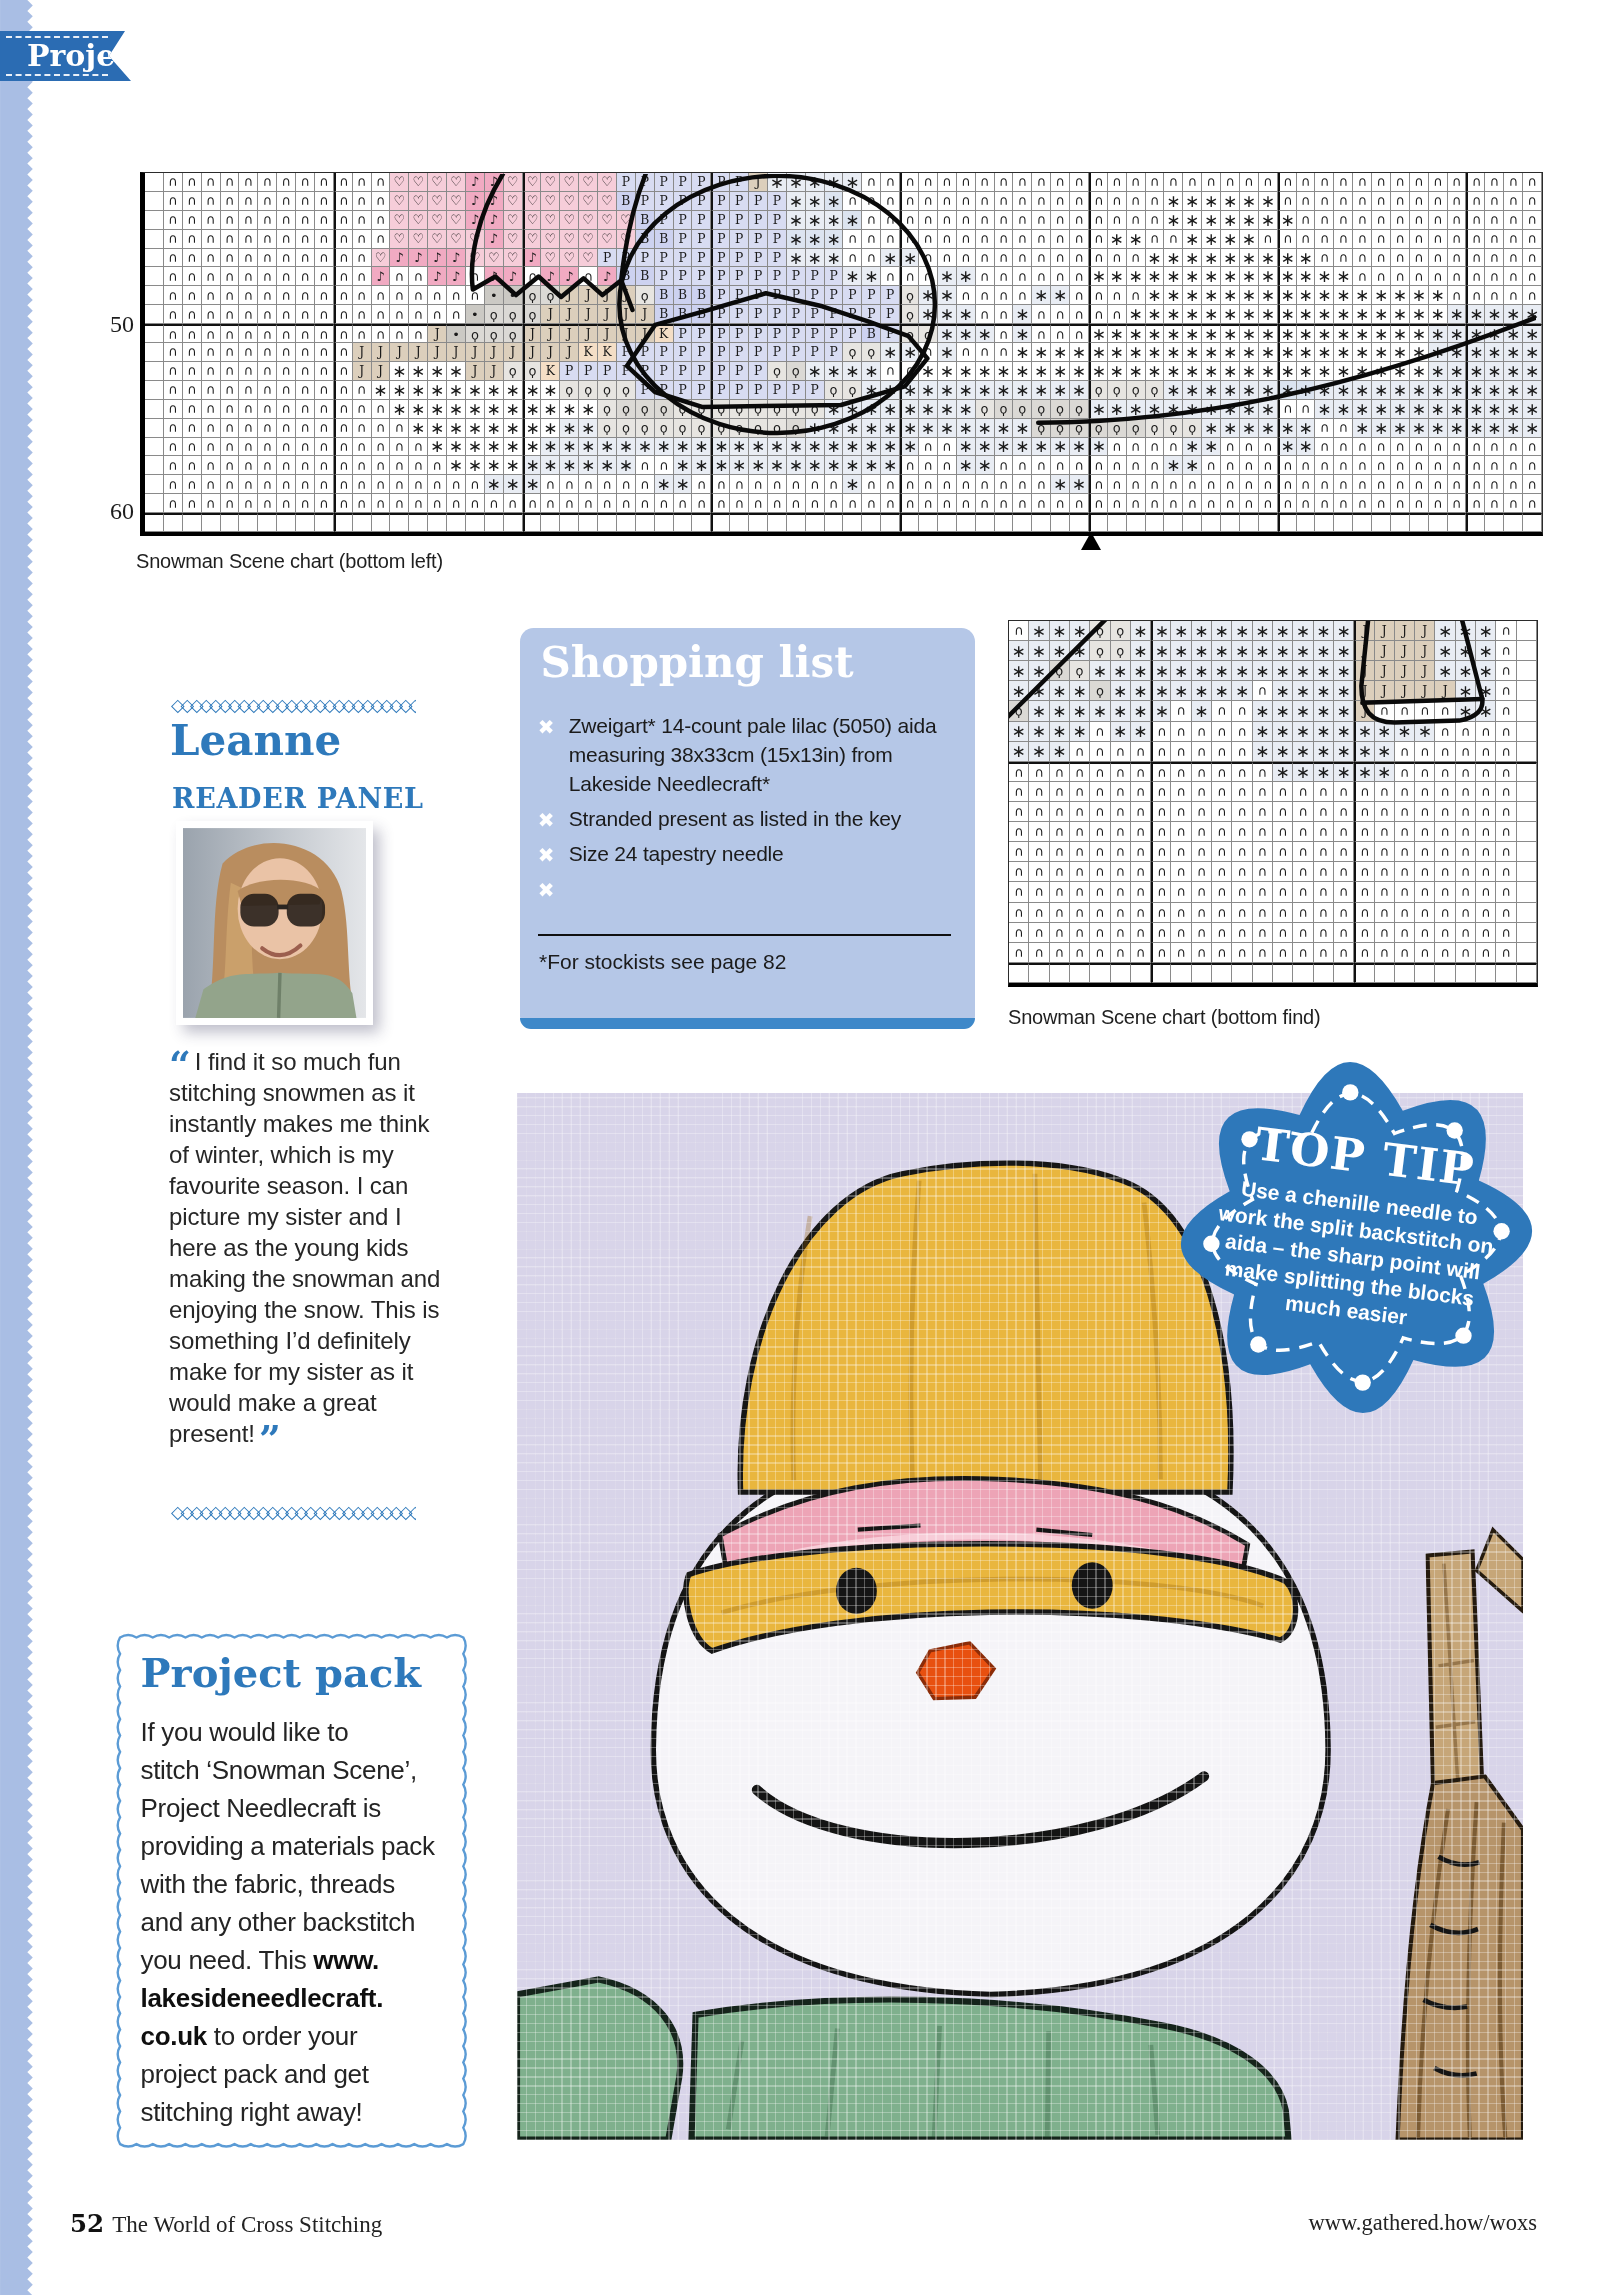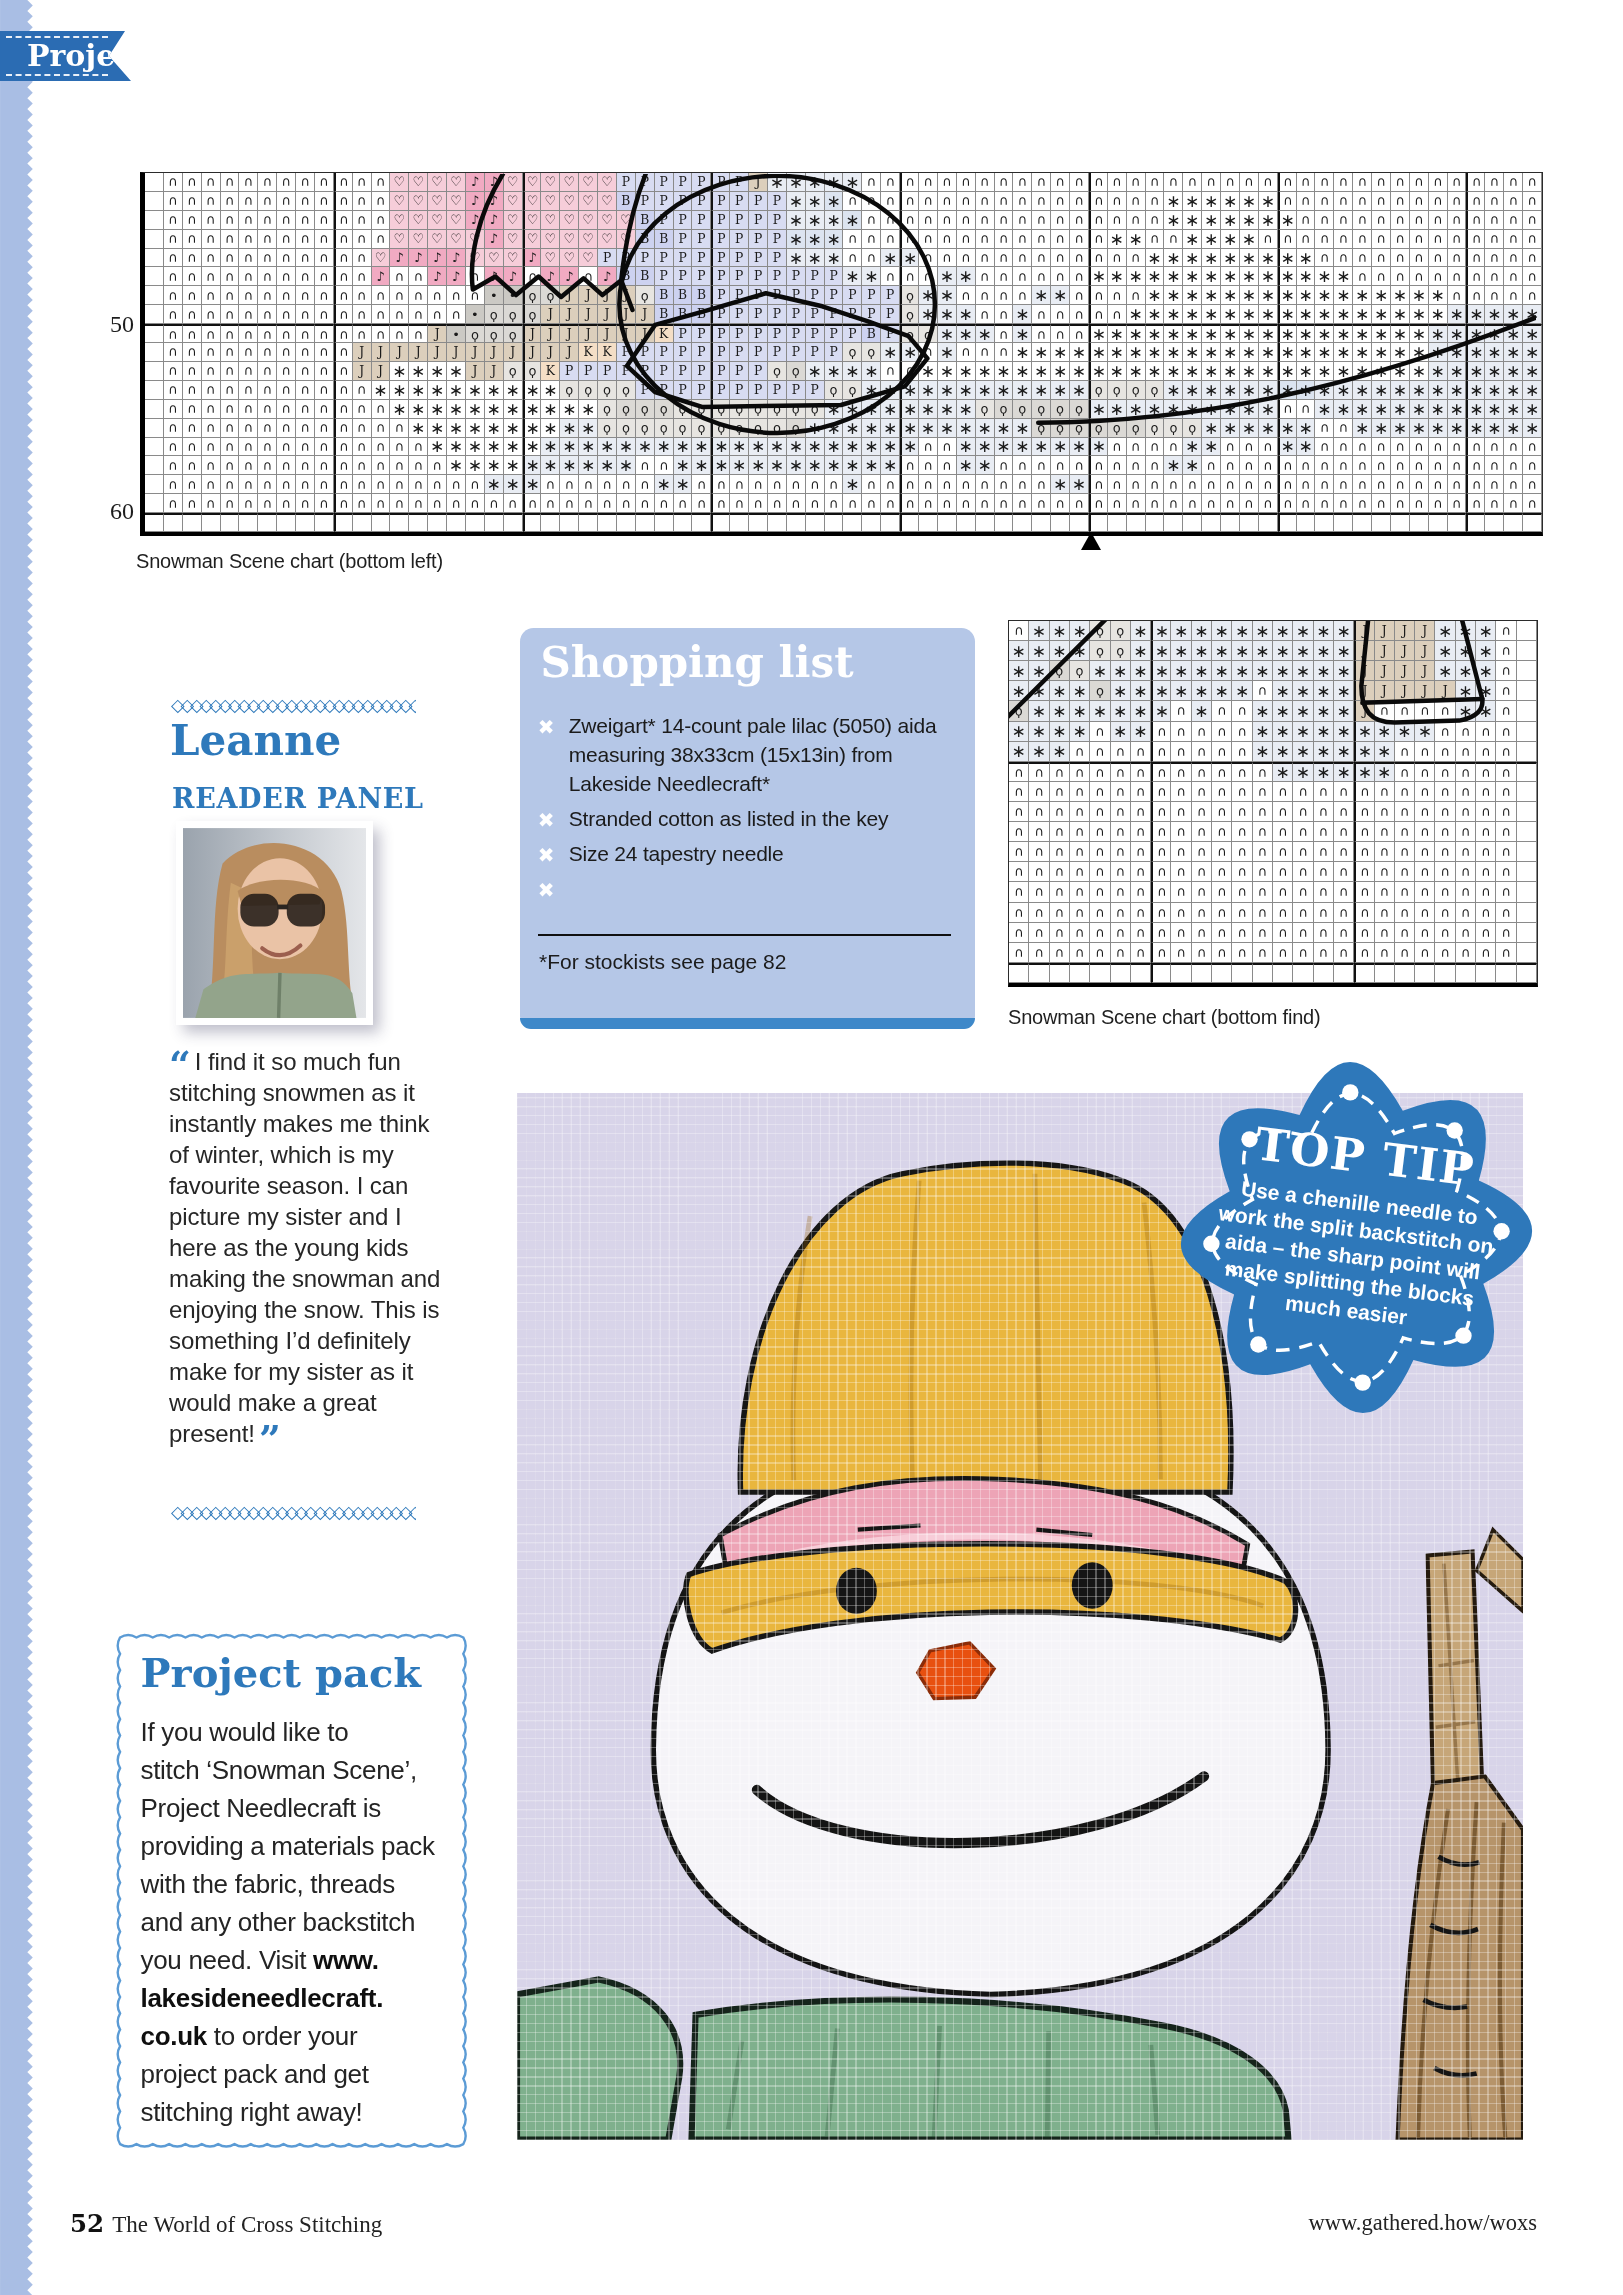--- a/index.html
+++ b/index.html
@@ -1526,21 +1526,21 @@
     </svg>
   <div class="abs rowlabel" style="left:86px;top:311px">50</div>
   <div class="abs rowlabel" style="left:86px;top:498px">60</div>
   <div class="abs" id="center-marker"></div>
   <div class="abs chart-caption" style="left:136px;top:550px">Snowman Scene chart (bottom left)</div>
 
   <div class="abs" id="shopbox">
     <div id="shop-title">Shopping list</div>
     <div id="shop-items">
         <div class="shop-item"><span class="bullet">✖</span><span>Zweigart* 14-count pale lilac (5050) aida measuring 38x33cm (15x13in) from Lakeside Needlecraft*</span></div>
-        <div class="shop-item"><span class="bullet">✖</span><span>Stranded cotton as listed in the key</span></div>
+        <div class="shop-item"><span class="bullet">✖</span><span>Stranded present as listed in the key</span></div>
         <div class="shop-item"><span class="bullet">✖</span><span>Size 24 tapestry needle</span></div>
         <div class="shop-item"><span class="bullet">✖</span></div>
       </div>
     <div id="shop-rule"></div>
     <div id="shop-foot">*For stockists see page 82</div>
     <div class="strip"></div>
   </div>
 
   <div class="abs chart" id="chart2" style="grid-template-columns: repeat(26, 1fr); grid-template-rows: repeat(18, 1fr);">
       <i class="cell" style="background: rgb(255, 255, 255);">∩</i>
@@ -2052,21 +2052,21 @@
         <path d="M6,6 q 12,-7 24,0 q 12,-7 24,0 q 12,-7 24,0 q 12,-7 24,0 q 12,-7 24,0 q 12,-7 24,0 q 12,-7 24,0 q 12,-7 24,0 q 12,-7 24,0 q 12,-7 24,0 q 12,-7 24,0 q 12,-7 24,0 q 12,-7 24,0 q 12,-7 24,0 q 12,-7 24,0 q 12,-7 24,0 q 12,-7 24,0 q 12,-7 24,0 q 12,-7 24,0 q 12,-7 24,0 q 12,-7 24,0 q 7,12 0,24 q 7,12 0,24 q 7,12 0,24 q 7,12 0,24 q 7,12 0,24 q 7,12 0,24 q 7,12 0,24 q 7,12 0,24 q 7,12 0,24 q 7,12 0,24 q 7,12 0,24 q 7,12 0,24 q 7,12 0,24 q 7,12 0,24 q 7,12 0,24 q 7,12 0,24 q 7,12 0,24 q 7,12 0,24 q 7,12 0,24 q 7,12 0,24 q 7,12 0,24 q 7,12 0,24 q 7,12 0,24 q 7,12 0,24 q 7,12 0,24 q 7,12 0,24 q 7,12 0,24 q 7,12 0,24 q 7,12 0,24 q 7,12 0,24 q 7,12 0,24 q -12,7 -24,0 q -12,7 -24,0 q -12,7 -24,0 q -12,7 -24,0 q -12,7 -24,0 q -12,7 -24,0 q -12,7 -24,0 q -12,7 -24,0 q -12,7 -24,0 q -12,7 -24,0 q -12,7 -24,0 q -12,7 -24,0 q -12,7 -24,0 q -12,7 -24,0 q -12,7 -24,0 q -12,7 -24,0 q -12,7 -24,0 q -12,7 -24,0 q -12,7 -24,0 q -12,7 -24,0 q -12,7 -24,0 q -7,-12 0,-24 q -7,-12 0,-24 q -7,-12 0,-24 q -7,-12 0,-24 q -7,-12 0,-24 q -7,-12 0,-24 q -7,-12 0,-24 q -7,-12 0,-24 q -7,-12 0,-24 q -7,-12 0,-24 q -7,-12 0,-24 q -7,-12 0,-24 q -7,-12 0,-24 q -7,-12 0,-24 q -7,-12 0,-24 q -7,-12 0,-24 q -7,-12 0,-24 q -7,-12 0,-24 q -7,-12 0,-24 q -7,-12 0,-24 q -7,-12 0,-24 q -7,-12 0,-24 q -7,-12 0,-24 q -7,-12 0,-24 q -7,-12 0,-24 q -7,-12 0,-24 q -7,-12 0,-24 q -7,-12 0,-24 q -7,-12 0,-24 q -7,-12 0,-24 q -7,-12 0,-24 Z" fill="none" stroke="#5b9bd5" stroke-width="3.5"></path>
       </svg>
     <div id="pack-title">Project pack</div>
     <div id="pack-body">
         <div><span>If you would like to</span></div>
         <div><span>stitch ‘Snowman Scene’,</span></div>
         <div><span>Project Needlecraft is</span></div>
         <div><span>providing a materials pack</span></div>
         <div><span>with the fabric, threads</span></div>
         <div><span>and any other backstitch</span></div>
-        <div><span>you need. Visit </span><b>www.</b></div>
+        <div><span>you need. This </span><b>www.</b></div>
         <div><b>lakesideneedlecraft.</b></div>
         <div><b>co.uk</b><span> to order your</span></div>
         <div><span>project pack and get</span></div>
         <div><span>stitching right away!</span></div>
       </div>
   </div>
 
   <div class="abs" id="photo">
     <svg width="1006" height="1047" viewBox="0 0 1476 1535">
 

